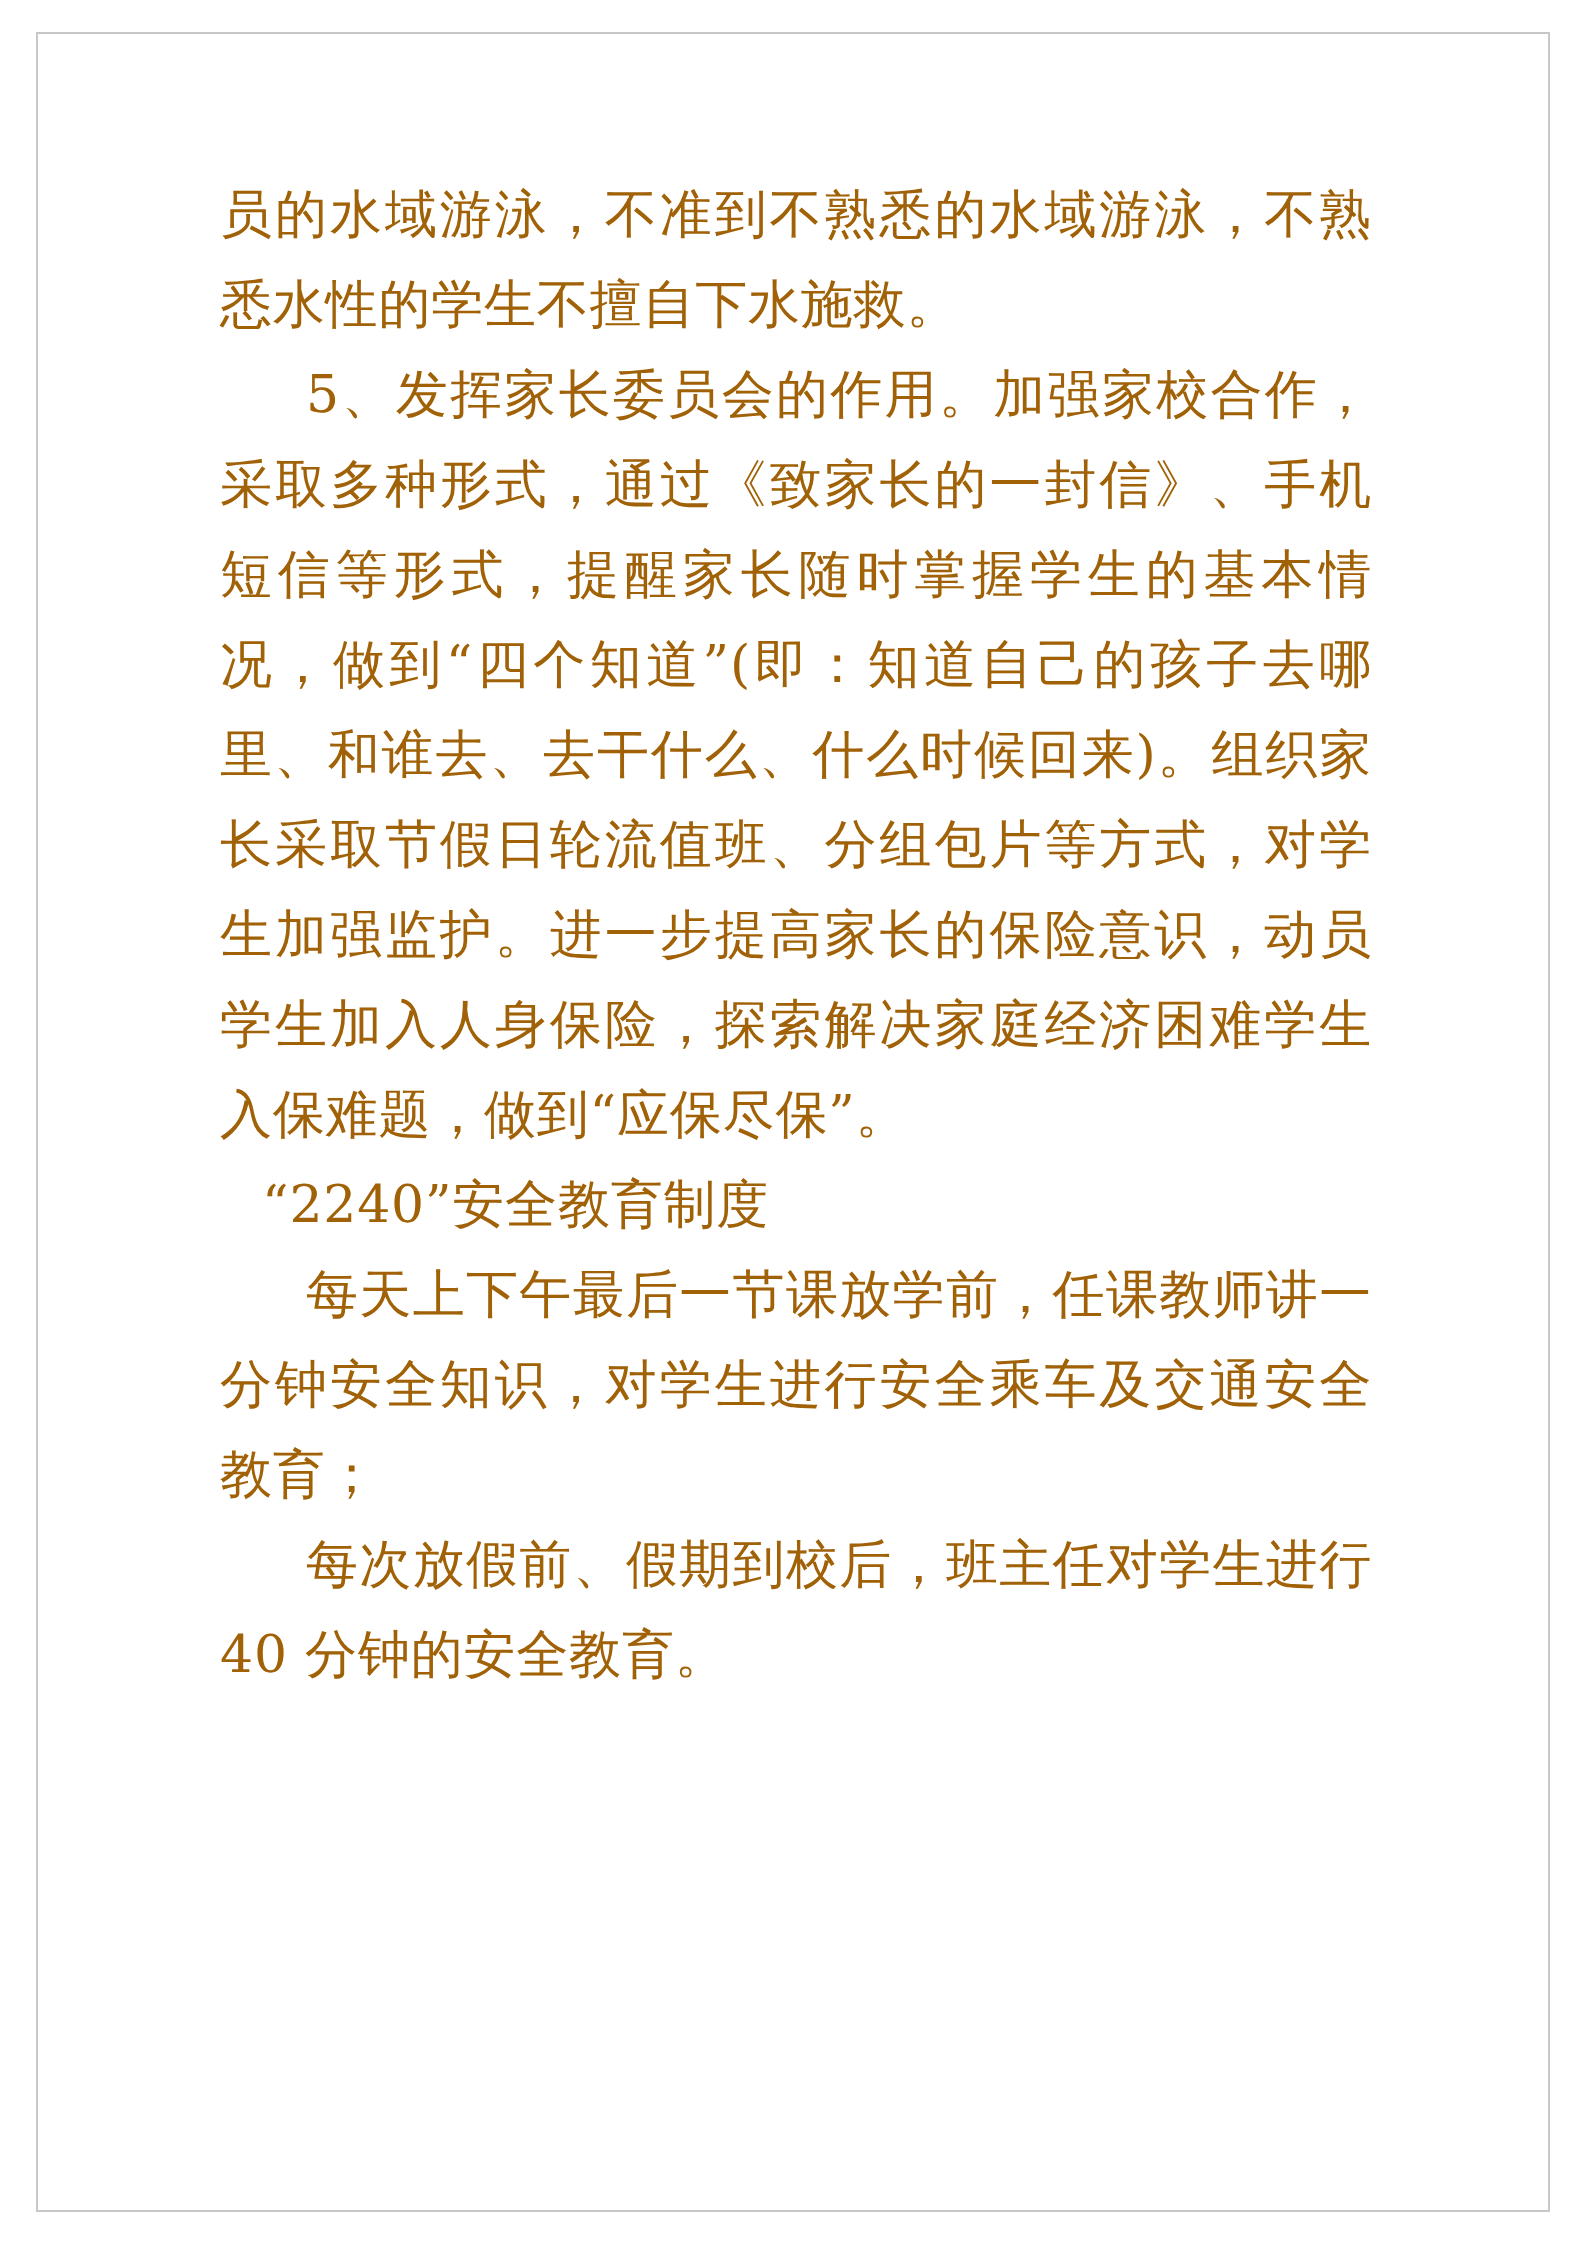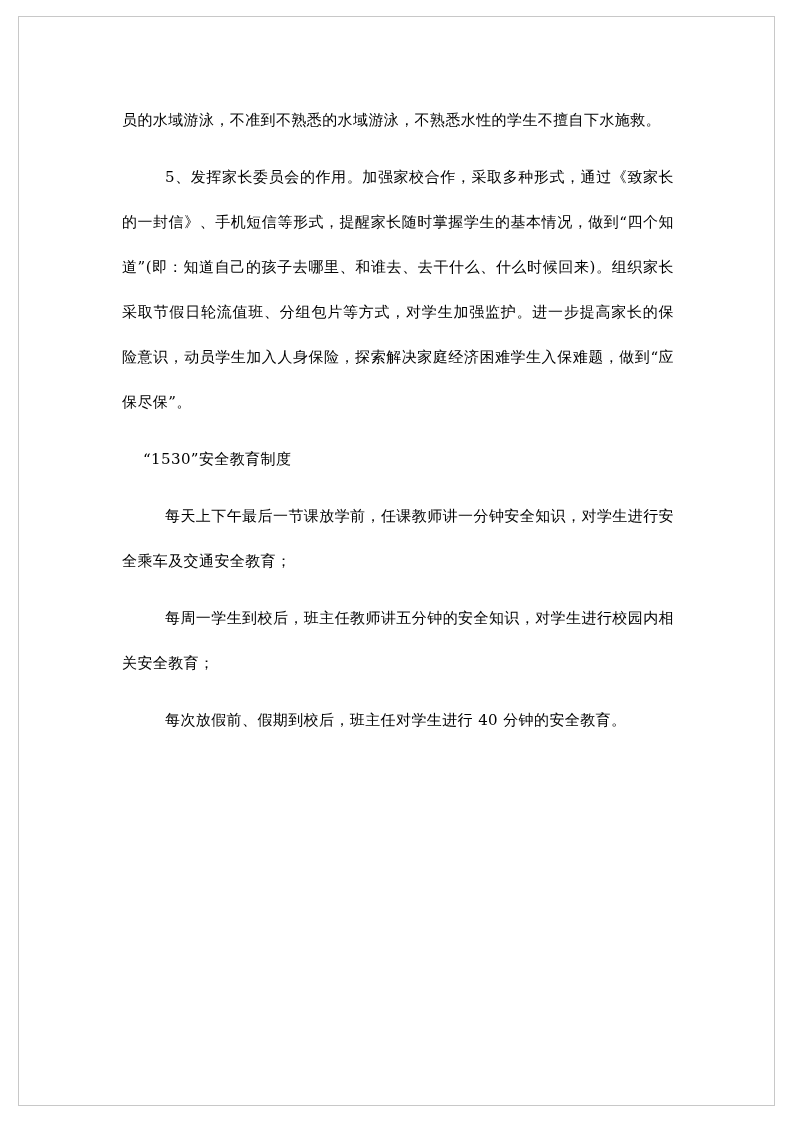--- a/index.html
+++ b/index.html
@@ -29,24 +29,24 @@
     border: 1px solid #c8c8c8;
     pointer-events: none;
   }
   .content {
     position: absolute;
     left: 110px;
     top: 86px;
     width: 576px;
   }
   p {
-    margin: 12px;
-    font-size: 15px;
+    margin: 0;
+    font-size: 26px;
     line-height: 45px;
-    color: #000000;
+    color: #a16207;
     letter-spacing: 0.4px;
     text-align: justify;
     text-justify: inter-ideograph;
     font-family: "DejaVu Serif", "Liberation Serif", serif;
   }
   p.indent {
     text-indent: 43px;
   }
   p.heading-line {
     text-indent: 21px;
@@ -54,18 +54,17 @@
 </style>
 </head>
 <body>
 
 <div class="page">
   <div class="page-border"></div>
 
   <div class="content">
     <p>员的水域游泳，不准到不熟悉的水域游泳，不熟悉水性的学生不擅自下水施救。</p>
     <p class="indent">5、发挥家长委员会的作用。加强家校合作，采取多种形式，通过《致家长的一封信》、手机短信等形式，提醒家长随时掌握学生的基本情况，做到“四个知道”(即：知道自己的孩子去哪里、和谁去、去干什么、什么时候回来)。组织家长采取节假日轮流值班、分组包片等方式，对学生加强监护。进一步提高家长的保险意识，动员学生加入人身保险，探索解决家庭经济困难学生入保难题，做到“应保尽保”。</p>
-    <p class="heading-line">“1530”安全教育制度</p>
+    <p class="heading-line">“2240”安全教育制度</p>
     <p class="indent">每天上下午最后一节课放学前，任课教师讲一分钟安全知识，对学生进行安全乘车及交通安全教育；</p>
-    <p class="indent">每周一学生到校后，班主任教师讲五分钟的安全知识，对学生进行校园内相关安全教育；</p>
     <p class="indent">每次放假前、假期到校后，班主任对学生进行 40 分钟的安全教育。</p>
   </div>
 </div>
 
 </body></html>

